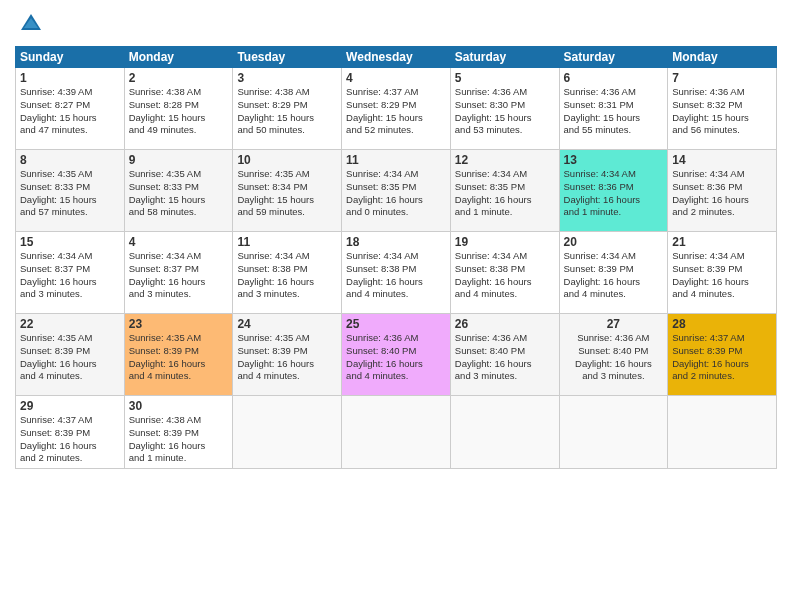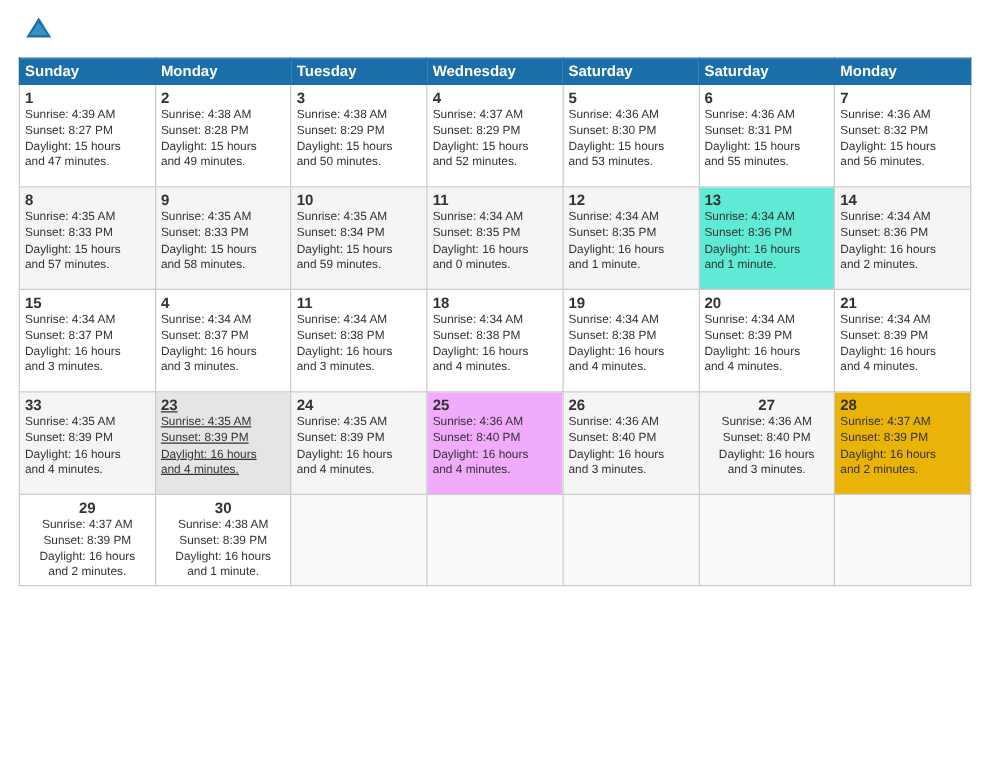--- a/index.html
+++ b/index.html
@@ -83,21 +83,20 @@
     }
     .day-info {
       font-size: 9.5px;
       line-height: 1.35;
     }
     .empty {
       background: #f9f9f9 !important;
     }
     .last-row td {
       height: 70px;
-      text-align: center;
     }
   </style>
 </head>
 <body>
 
 <div class="page">
   <div class="header">
     <div class="logo">
       <div>
         <div class="logo-text">
@@ -278,27 +277,27 @@
           <td>
             <span class="day-num">21</span>
             <div class="day-info" style="white-space: pre-line;">Sunrise: 4:34 AM
 Sunset: 8:39 PM
 Daylight: 16 hours
 and 4 minutes.</div>
           </td>
         </tr>
         <tr>
           <td style="background: rgb(245, 245, 245);">
-            <span class="day-num">33</span>
-            <div class="day-info" style="white-space: pre-line;">Sunrise: 4:35 AM
-Sunset: 8:39 PM
-Daylight: 16 hours
-and 4 minutes.</div>
-          </td>
-          <td style="background: #e5e5e5; text-decoration: underline;">
+            <span class="day-num">22</span>
+            <div class="day-info" style="white-space: pre-line;">Sunrise: 4:35 AM
+Sunset: 8:39 PM
+Daylight: 16 hours
+and 4 minutes.</div>
+          </td>
+          <td style="background: #fdba74;">
             <span class="day-num">23</span>
             <div class="day-info" style="white-space: pre-line;">Sunrise: 4:35 AM
 Sunset: 8:39 PM
 Daylight: 16 hours
 and 4 minutes.</div>
           </td>
           <td style="background: rgb(245, 245, 245);">
             <span class="day-num">24</span>
             <div class="day-info" style="white-space: pre-line;">Sunrise: 4:35 AM
 Sunset: 8:39 PM

